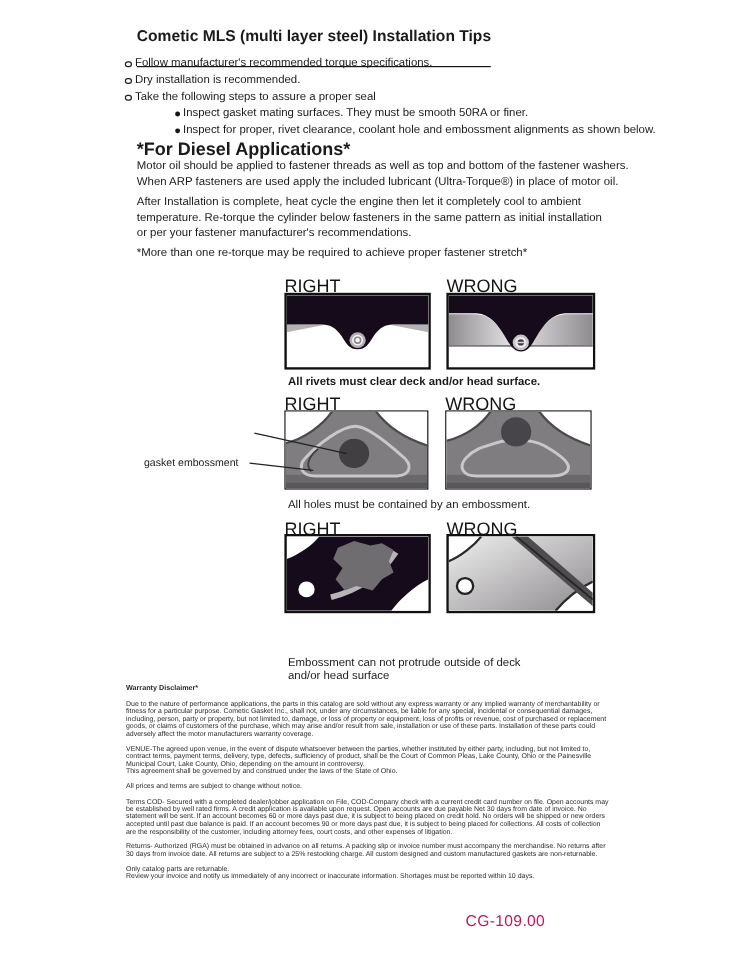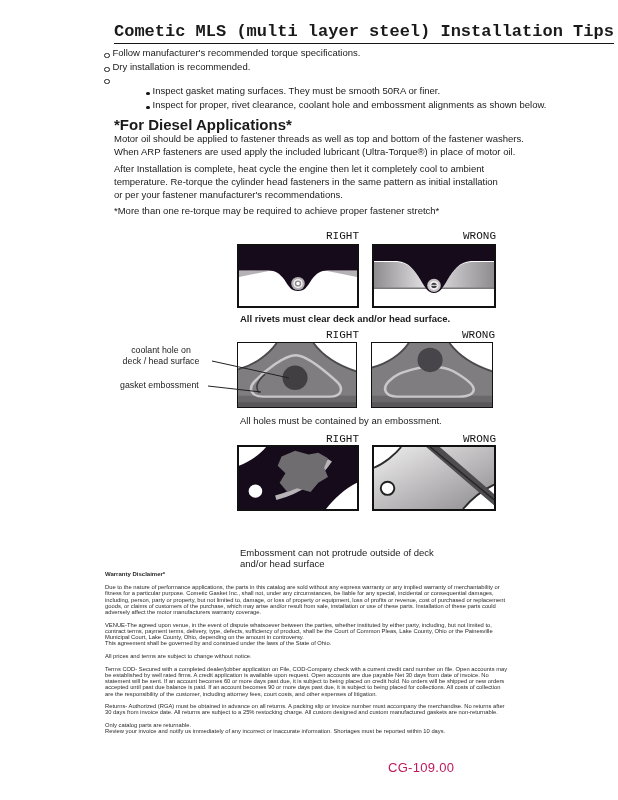--- a/index.html
+++ b/index.html
@@ -4,46 +4,46 @@
 <style>
   html,body { margin:0; padding:0; background:#fff; }
   .page {
     position:relative; width:618px; height:800px; background:#ffffff;
     font-family:"Liberation Sans", sans-serif; color:#1a1a1a; overflow:hidden;
   }
   .abs { position:absolute; }
 
   
   .title {
-    left:114px; top:22px; font-size:17px; font-weight:bold;
-    border-bottom:1.5px solid #151515; padding-bottom:2px; display:inline-block;font-family:Liberation Mono, monospace;
+    left:114px; top:22px; font-size:13px; font-weight:bold;
+    border-bottom:1.5px solid #151515; padding-bottom:18px; display:inline-block;
   }
 
   
   .bullets { left:104px; top:46px; width:460px; font-size:9.5px; }
-  .b-row { display:flex; align-items:center; line-height:14px; }
+  .b-row { display:flex; align-items:flex-start; line-height:14px; }
   .b-row.sub { margin-left:42px; }
   .ring {
     width:3.5px; height:3.5px; border:1px solid #222; border-radius:50%;
     margin:4.5px 3px 0 0; flex:none;
   }
   .dot {
     width:3.5px; height:3.5px; background:#161616; border-radius:50%;
     margin:5px 3px 0 0; flex:none;
   }
 
   
   .h2 { left:114px; top:116px; font-size:15px; font-weight:bold; }
   .para { left:114px; font-size:9.5px; line-height:12.8px; white-space:pre-line; width:440px; }
   .p1 { top:133px; }
   .p2 { top:163px; }
   .note { top:205px; }
 
   
-  .figlab { font-size:11px; color:#141414; text-align:right; width:122px;font-family:Liberation Mono, monospace; }
+  .figlab { font-size:15px; color:#141414; text-align:left; width:122px; }
   .figbox { border:2px solid #111; background:#fff; }
   .figbox svg { display:block; width:100%; height:100%; }
   .figcap { font-size:9.5px; line-height:11px; white-space:pre-line; }
   .side1 { left:108px; top:345px; width:106px; text-align:center; font-size:8.8px; line-height:10.5px; white-space:pre-line; }
   .side2 { left:120px; top:380px; font-size:8.8px; }
   .leader { left:100px; top:340px; width:220px; height:60px; overflow:visible; pointer-events:none; }
 
   
   .warranty { left:105px; top:571px; width:435px; font-size:5.8px; line-height:6.2px; color:#2a2a2a; }
   .w-head { font-weight:bold; font-size:6px; margin-bottom:7px; }
@@ -62,36 +62,37 @@
     <div class="b-row">
       <span class="ring"></span>
       <span>Follow manufacturer's recommended torque specifications.</span>
     </div>
     <div class="b-row">
       <span class="ring"></span>
       <span>Dry installation is recommended.</span>
     </div>
     <div class="b-row">
       <span class="ring"></span>
+      <span>Take the following steps to assure a proper seal</span>
     </div>
     <div class="b-row sub">
       <span class="dot"></span>
       <span>Inspect gasket mating surfaces.  They must be smooth 50RA or finer.</span>
     </div>
     <div class="b-row sub">
       <span class="dot"></span>
       <span>Inspect for proper, rivet clearance, coolant hole and embossment alignments as shown below.</span>
     </div>
   </div>
 
   <div class="abs h2">*For Diesel Applications*</div>
   <div class="abs para p1">Motor oil should be applied to fastener threads as well as top and bottom of the fastener washers.
 When ARP fasteners are used apply the included lubricant (Ultra-Torque®) in place of motor oil.</div>
   <div class="abs para p2">After Installation is complete, heat cycle the engine then let it completely cool to ambient
-temperature. Re-torque the cylinder head fasteners in the same pattern as initial installation
+temperature. Re-torque the cylinder below fasteners in the same pattern as initial installation
 or per your fastener manufacturer's recommendations.</div>
   <div class="abs para note">*More than one re-torque may be required to achieve proper fastener stretch*</div>
 
   <div class="abs figlab" style="left:237px; top:230px;">RIGHT</div>
   <div class="abs figlab" style="left:372px; top:230px; width:124px;">WRONG</div>
 
   <div class="abs figbox" style="left:237px; top:244px; width:118px; height:60px;">
     <svg viewBox="0 0 122 64" preserveAspectRatio="none">
       <rect width="122" height="64" fill="#ffffff"></rect>
       <polygon points="0,26 32,26.5 0,33" fill="#b5b2b5"></polygon>
@@ -151,22 +152,20 @@
       <rect y="63" width="124" height="5" fill="#59575a"></rect>
       <path d="M0,0 H38 C30,12 16,22 0,26 Z" fill="#ffffff"></path>
       <path d="M38,0 C30,12 16,22 0,26" fill="none" stroke="#4b494c" stroke-width="2"></path>
       <path d="M124,0 H80 C90,14 106,24 124,30 Z" fill="#ffffff"></path>
       <path d="M80,0 C90,14 106,24 124,30" fill="none" stroke="#4b494c" stroke-width="2"></path>
       <path d="M42,28 C54,24 72,24 84,30 C96,37 104,44 105,48 C106,55 98,57 90,57 L26,57 C14,57 10,49 17,41 C24,33 32,31 42,28 Z" fill="none" stroke="#c9c7ca" stroke-width="2.6"></path>
       <circle cx="60" cy="18" r="13" fill="#474549"></circle>
     </svg>
   </div>
 
-  <div class="abs side1">coolant hole on
-deck / head surface</div>
   <div class="abs side2">gasket embossment</div>
 
   <svg class="abs leader">
     <line x1="112" y1="21" x2="189" y2="38" stroke="#222" stroke-width="1"></line>
     <line x1="108" y1="46" x2="161" y2="52" stroke="#222" stroke-width="1"></line>
   </svg>
 
   <div class="abs figcap" style="left:240px; top:415px;">All holes must be contained by an embossment.</div>
 
   <div class="abs figlab" style="left:237px; top:433px;">RIGHT</div>

